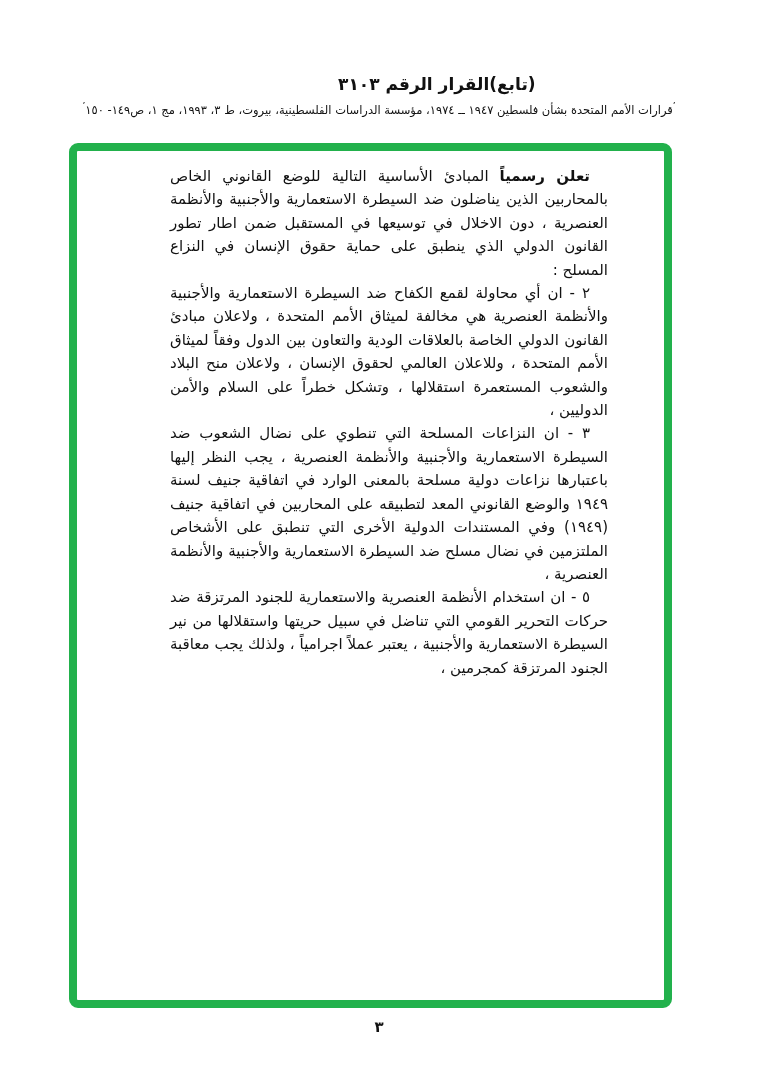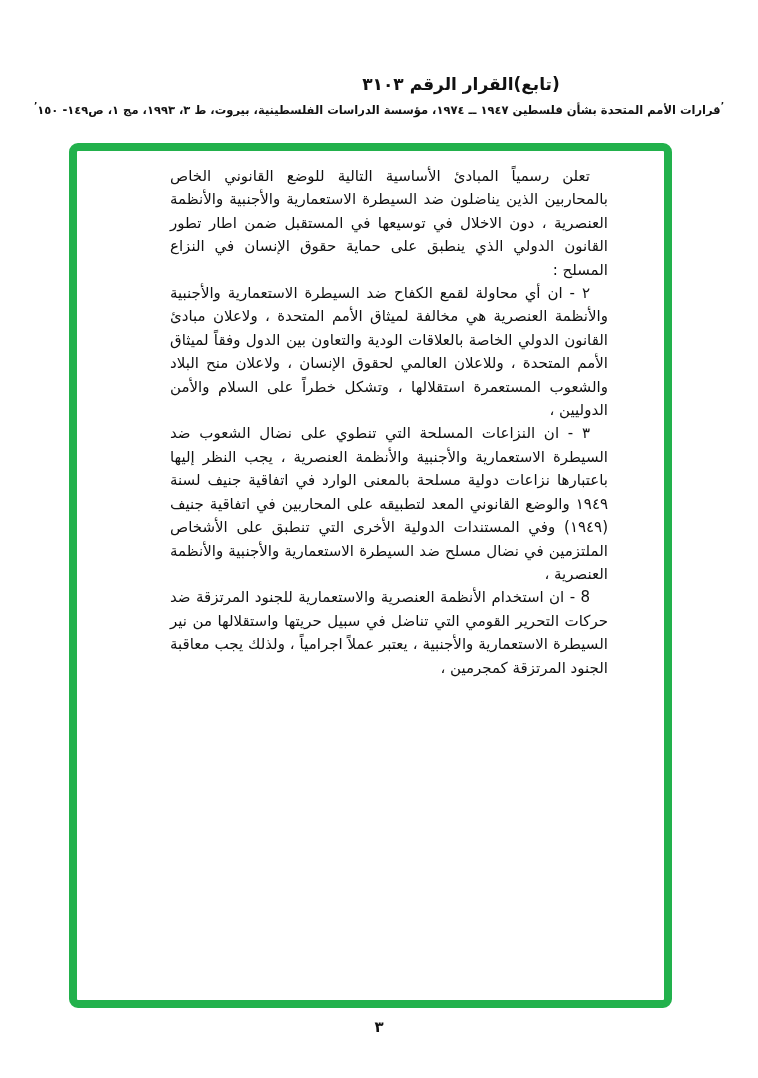--- a/index.html
+++ b/index.html
@@ -8,33 +8,33 @@
     width: 758px; height: 1078px;
     position: relative;
     overflow: hidden;
     font-family: "DejaVu Sans", sans-serif;
     color: #111111;
   }
   .doc-title {
     position: absolute;
     top: 74px; left: 338px; width: 246px;
     direction: rtl;
-    text-align: center;
+    text-align: left;
     font-size: 17px;
     font-weight: bold;
     letter-spacing: 0.5px;
     white-space: nowrap;
   }
   .citation {
     position: absolute;
     top: 102px; left: 0; width: 758px;
     direction: rtl;
     text-align: center;
     font-size: 11.5px;
-    font-weight: bold;
+    font-weight: normal;
     white-space: nowrap;
   }
   .citation .qmark {
     font-size: 9px;
     vertical-align: super;
     line-height: 1;
   }
   .green-frame {
     position: absolute;
     left: 69px; top: 143px;
@@ -49,21 +49,21 @@
     width: 438px;
     direction: rtl;
     text-align: justify;
     font-size: 15px;
     line-height: 23.4px;
   }
   .doc-body p {
     text-indent: 18px;
     text-align: justify;
   }
-  .doc-body p.intro b { font-weight: normal; }
+  .doc-body p.intro b { font-weight: bold; }
   .page-number {
     position: absolute;
     top: 1018px; left: 0; width: 758px;
     text-align: center;
     font-size: 15px;
     font-weight: bold;
   }
 </style>
 </head>
 <body>
@@ -73,18 +73,18 @@
   <div class="doc-title">(تابع)القرار الرقم  ٣١٠٣</div>
 
   <div class="citation"><span class="qmark">’</span><span>قرارات الأمم المتحدة بشأن فلسطين ١٩٤٧ ــ ١٩٧٤، مؤسسة الدراسات الفلسطينية، بيروت، ط ٣، ١٩٩٣، مج ١، ص١٤٩- ١٥٠</span><span class="qmark">’</span></div>
 
   <div class="green-frame" style="border-color: rgb(34, 177, 76);"></div>
 
   <div class="doc-body">
     <p class="intro"><b>تعلن رسمياً</b><span> المبادئ الأساسية التالية للوضع القانوني الخاص بالمحاربين الذين يناضلون ضد السيطرة الاستعمارية والأجنبية والأنظمة العنصرية ، دون الاخلال في توسيعها في المستقبل ضمن اطار تطور القانون الدولي الذي ينطبق على حماية حقوق الإنسان في النزاع المسلح :</span></p>
     <p>٢ - ان أي محاولة لقمع الكفاح ضد السيطرة الاستعمارية والأجنبية والأنظمة العنصرية هي مخالفة لميثاق الأمم المتحدة ، ولاعلان مبادئ القانون الدولي الخاصة بالعلاقات الودية والتعاون بين الدول وفقاً لميثاق الأمم المتحدة ، وللاعلان العالمي لحقوق الإنسان ، ولاعلان منح البلاد والشعوب المستعمرة استقلالها ، وتشكل خطراً على السلام والأمن الدوليين ،</p>
     <p>٣ - ان النزاعات المسلحة التي تنطوي على نضال الشعوب ضد السيطرة الاستعمارية والأجنبية والأنظمة العنصرية ، يجب النظر إليها باعتبارها نزاعات دولية مسلحة بالمعنى الوارد في اتفاقية جنيف لسنة ١٩٤٩ والوضع القانوني المعد لتطبيقه على المحاربين في اتفاقية جنيف (١٩٤٩) وفي المستندات الدولية الأخرى التي تنطبق على الأشخاص الملتزمين في نضال مسلح ضد السيطرة الاستعمارية والأجنبية والأنظمة العنصرية ،</p>
-    <p>8 - ان استخدام الأنظمة العنصرية والاستعمارية للجنود المرتزقة ضد حركات التحرير القومي التي تناضل في سبيل حريتها واستقلالها من نير السيطرة الاستعمارية والأجنبية ، يعتبر عملاً اجرامياً ، ولذلك يجب معاقبة الجنود المرتزقة كمجرمين ،</p>
+    <p>٥ - ان استخدام الأنظمة العنصرية والاستعمارية للجنود المرتزقة ضد حركات التحرير القومي التي تناضل في سبيل حريتها واستقلالها من نير السيطرة الاستعمارية والأجنبية ، يعتبر عملاً اجرامياً ، ولذلك يجب معاقبة الجنود المرتزقة كمجرمين ،</p>
   </div>
 
   <div class="page-number">٣</div>
 
 </div>
 
 </body></html>

